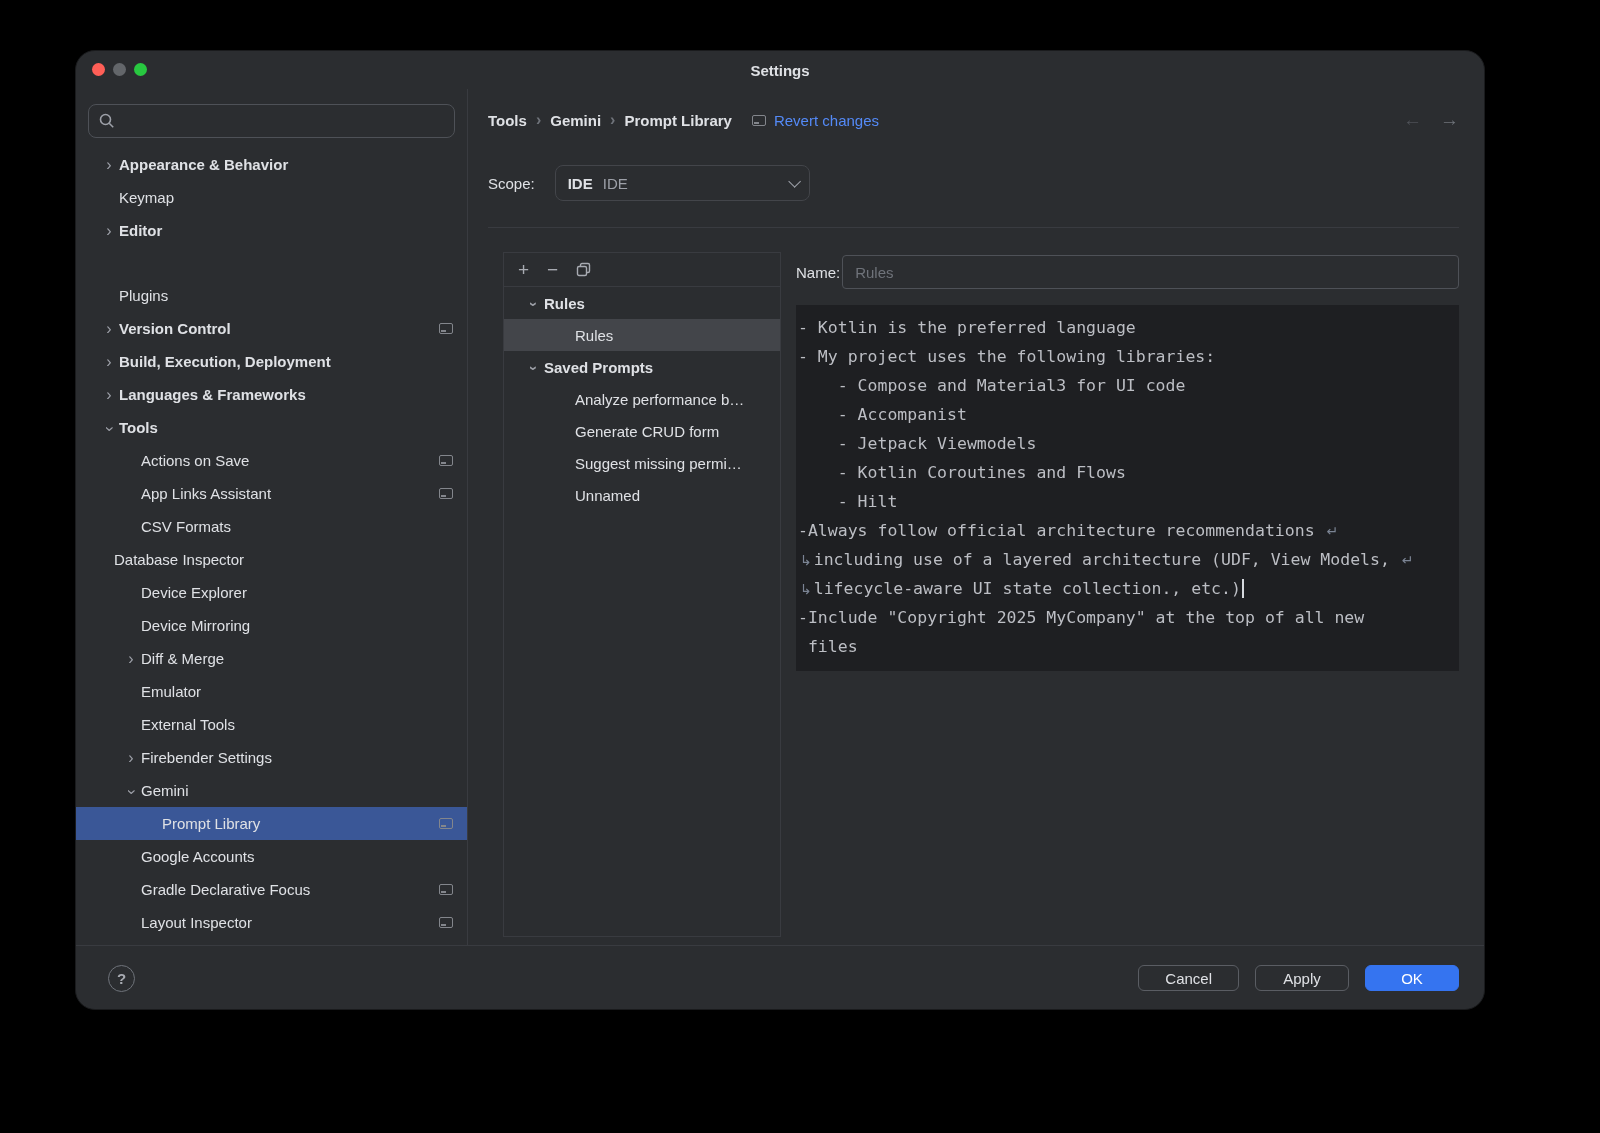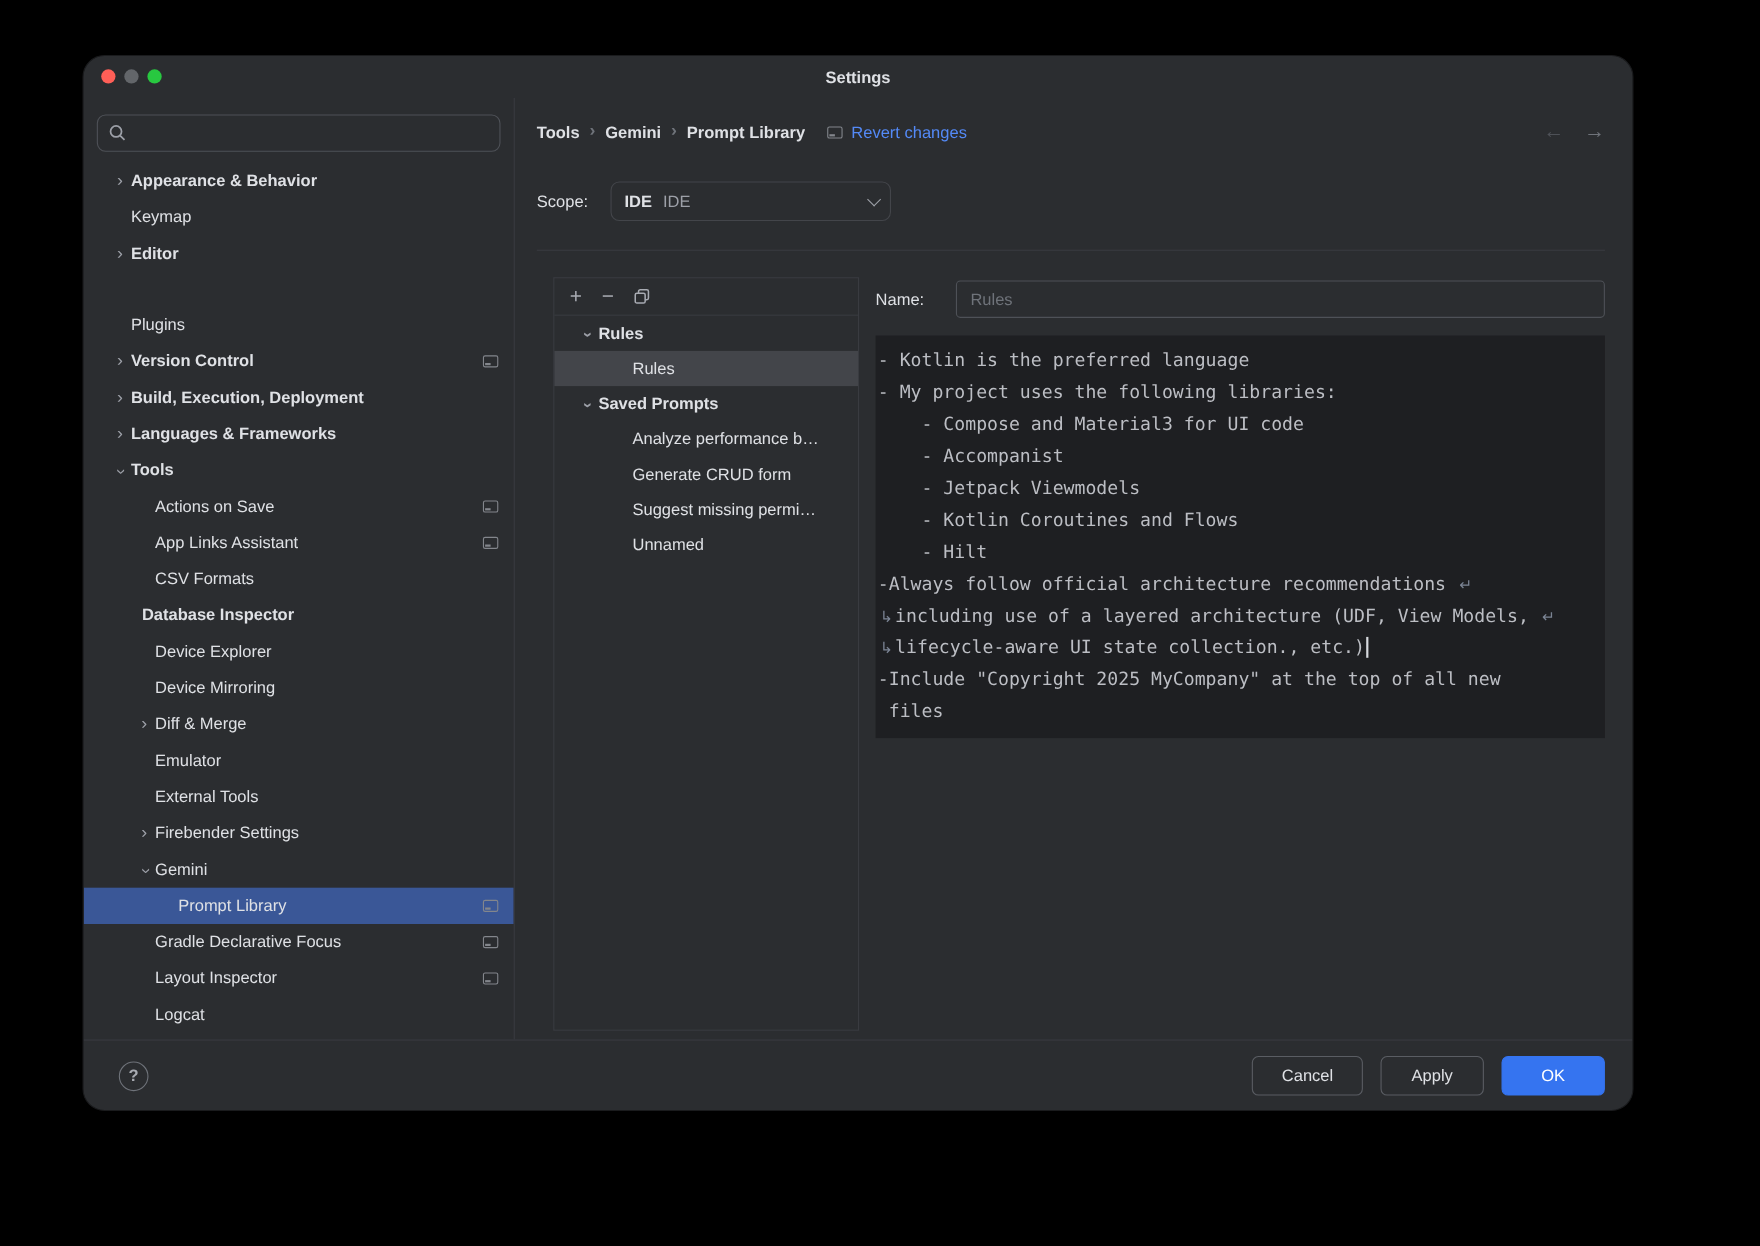--- a/index.html
+++ b/index.html
@@ -71,41 +71,41 @@
   .tb-btn { color:#a8abb2; font-size:19px; line-height:1; cursor:pointer; display:inline-flex; align-items:center; }
   .prow { height:32px; display:flex; align-items:center; }
   .prow .chev { display:inline-flex; width:20px; justify-content:center; color:#9da0a8; font-size:15px; transform-origin:50% 55%; }
   .prow .chev.open { transform:rotate(90deg); }
   .prow.group { padding-left:20px; font-weight:bold; }
   .prow.item { padding-left:71px; }
   .prow.selected { background:#43454a; }
 
   .detail-panel { flex:1; margin-left:15px; display:flex; flex-direction:column; }
   .name-row { display:flex; align-items:center; margin-top:3px; }
-  .name-label { color:#dfe1e5; margin-right:29px; }
+  .name-label { color:#dfe1e5; margin-right:2px; }
   .name-row input {
     flex:1; height:34px; background:transparent; border:1px solid #4e5157; border-radius:4px;
     padding:0 12px; color:#6f737a; font-size:15px; outline:none;
   }
   .editor {
     margin-top:16px; background:#1e1f22; padding:8px 2px 10px 2px;
     font-family:"DejaVu Sans Mono", monospace; font-size:16.5px; color:#bcbec4;
   }
   .eline { white-space:pre; line-height:29px; height:29px; }
   .wrapmark { font-family:"DejaVu Sans", sans-serif; color:#7b8494; font-size:14px; padding:0 2px; }
   .cursor { display:inline-block; width:2px; height:19px; background:#d6d9de; vertical-align:text-bottom; margin-left:1px; }
 
   
   .footer { height:65px; border-top:1px solid #393b40; display:flex; align-items:center; padding:0 25px 0 20px; }
   .help-btn {
     width:27px; height:27px; border-radius:50%; border:1.5px solid #6f737a; color:#a8abb2;
     display:flex; align-items:center; justify-content:center; font-size:15px; font-weight:bold; cursor:pointer; margin-left:12px;
   }
   .footer-buttons { margin-left:auto; display:flex; gap:16px; }
-  .btn { height:36px; min-width:94px; padding:0 26px; border-radius:6px; font-size:15px;
+  .btn { height:26px; min-width:94px; padding:0 26px; border-radius:6px; font-size:15px;
          display:flex; align-items:center; justify-content:center; cursor:pointer; }
   .btn.secondary { background:transparent; border:1px solid #5a5d63; color:#dfe1e5; }
   .btn.primary { background:#3574f0; border:1px solid #3574f0; color:#ffffff; }
 </style>
 </head>
 <body>
 
 <div class="window">
 
   <div class="titlebar">
@@ -176,21 +176,21 @@
           <div class="trow" style="padding-left: 65px;">
 
     <span class="lbl">App Links Assistant</span>
     <span class="badge screen-badge"></span>
   </div>
           <div class="trow" style="padding-left: 65px;">
 
     <span class="lbl">CSV Formats</span>
 
   </div>
-          <div class="trow" style="padding-left: 53px; font-weight: bold;">
+          <div class="trow" style="padding-left: 38px;">
 
     <span class="lbl">Database Inspector</span>
 
   </div>
           <div class="trow" style="padding-left: 65px;">
 
     <span class="lbl">Device Explorer</span>
 
   </div>
           <div class="trow" style="padding-left: 65px;">
@@ -220,20 +220,25 @@
   </div>
           <div class="trow" style="padding-left: 45px;">
     <span class="chev open">›</span>
     <span class="lbl">Gemini</span>
 
   </div>
           <div class="trow selected" style="padding-left: 86px;">
 
     <span class="lbl">Prompt Library</span>
     <span class="badge screen-badge"></span>
+  </div>
+          <div class="trow" style="padding-left: 65px;">
+
+    <span class="lbl">Google Accounts</span>
+
   </div>
           <div class="trow" style="padding-left: 65px;">
 
     <span class="lbl">Gradle Declarative Focus</span>
     <span class="badge screen-badge"></span>
   </div>
           <div class="trow" style="padding-left: 65px;">
 
     <span class="lbl">Layout Inspector</span>
     <span class="badge screen-badge"></span>

